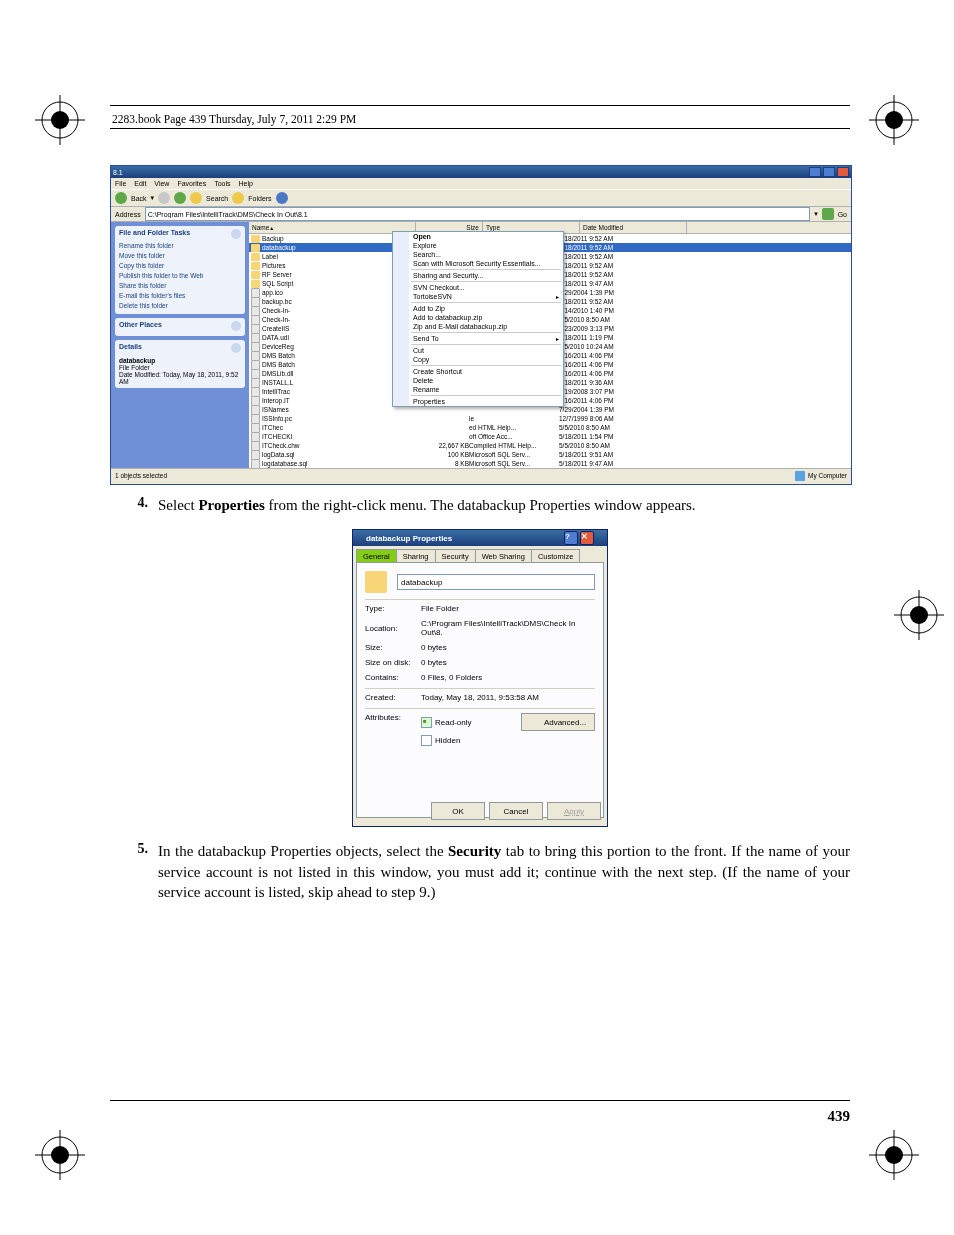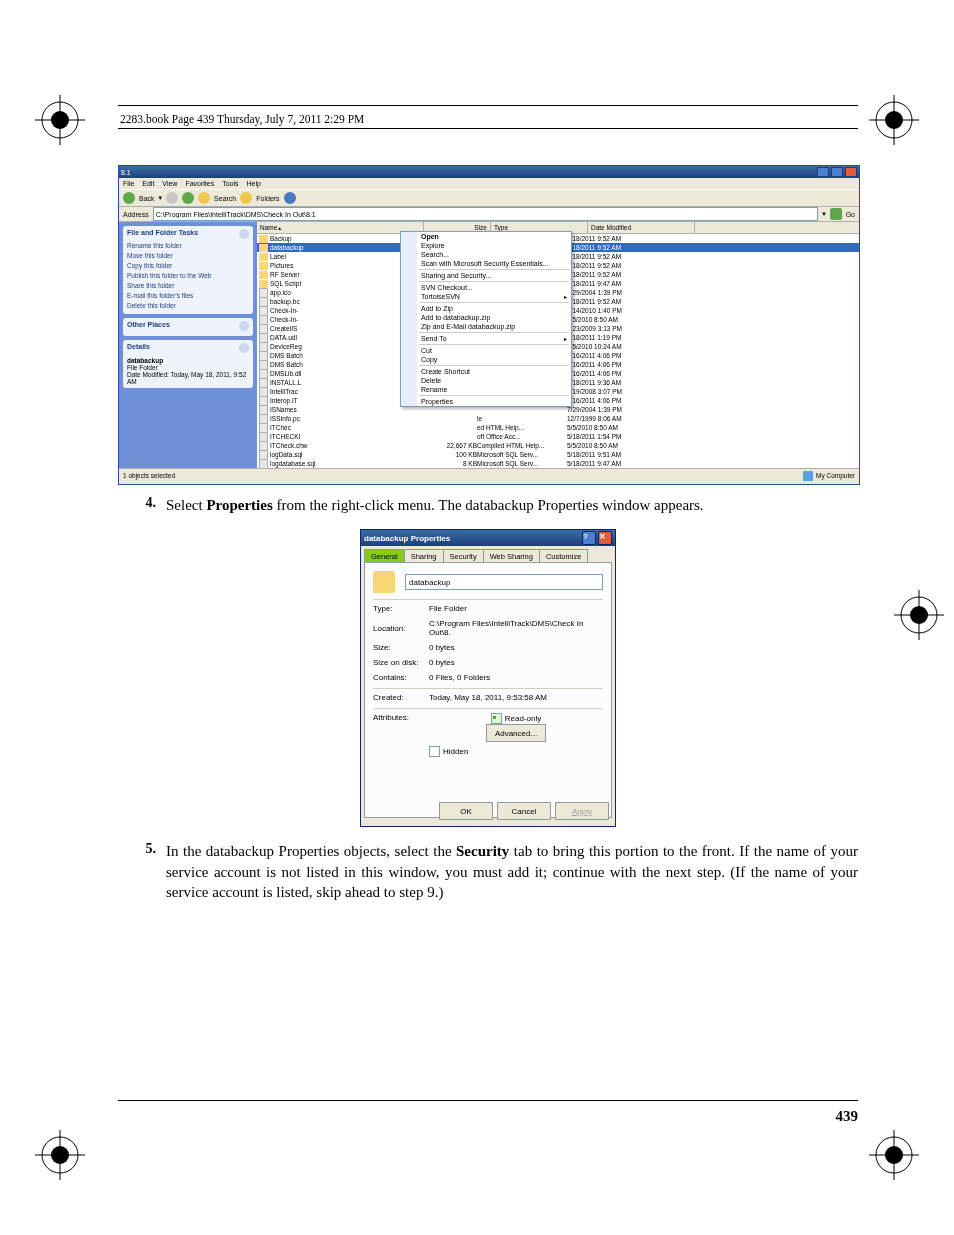--- a/index.html
+++ b/index.html
@@ -7,21 +7,21 @@
     padding: 0;
     font-family: "Times New Roman", serif;
     background: #fff;
     width: 954px;
     height: 1235px;
     position: relative;
     color: #000;
   }
   .page {
     position: absolute;
-    left: 118px;
+    left: 110px;
     top: 105px;
     width: 740px;
     height: 1020px;
   }
   .top-rule {
     border-top: 1px solid #000;
     margin-bottom: 4px;
   }
   .book-meta {
     font-size: 11.5px;
@@ -111,42 +111,42 @@
   .step .num{ flex:0 0 38px; text-align:right; font-weight:bold; font-size:14px;}
   .step .txt{ flex:1; font-size:15px; line-height:1.35; text-align:justify;}
 
   .props-win {
     margin: 14px auto 14px auto;
     width: 254px; height: 296px;
     border:1px solid #0a246a;
     position:relative; background:#ece9d8;
     font-family: Tahoma, sans-serif; font-size:8px;
   }
-  .props-title { height:16px; background:linear-gradient(#3a6ea5,#1c3f7c); display:flex; justify-content:space-between; align-items:center; padding:0 3px; color:#fff; font-weight:bold;}
+  .props-title { height:16px; background:linear-gradient(#3a6ea5,#1c3f7c); display:flex; justify-content:space-between; align-items:center; padding:0 13px; color:#fff; font-weight:bold;}
   .props-title .pbtns{display:flex; gap:2px;}
   .props-title .pbtn{width:12px;height:12px;background:#4f7dd1;border:1px solid #0a246a;border-radius:2px;}
   .props-title .pbtn.help{background:#4f7dd1;}
   .props-title .pbtn.close{background:#e35b3e;}
   .props-tabs{ display:flex; margin:3px 3px 0 3px; font-size:7.5px;}
   .props-tab{ padding:2px 6px 1px 6px; border:1px solid #919b9c; border-bottom:none; background:#ece9d8; margin-right:-1px;}
   .props-tab.active{ background:#84cc16; position:relative; z-index:2;}
   .props-body{ margin:0 3px 3px 3px; border:1px solid #919b9c; background:#fcfcfe; height:238px; padding:8px; font-size:8px; position:relative;}
   .props-row{ display:flex; align-items:center; margin-bottom:6px;}
   .props-row .lbl{ width:56px;}
   .props-row .val{ flex:1;}
   .props-input{ flex:1; border:1px solid #7f9db9; height:14px; padding:0 3px; background:#fff; font-size:8px;}
   .props-icon{ width:22px; height:22px; background:#f8d576; border-radius:2px; margin-right:10px;}
   .props-hr{ border:none; border-top:1px solid #d0d0bf; margin:4px 0;}
   .props-chk{ width:9px; height:9px; border:1px solid #7f9db9; background:#fff; display:inline-block; vertical-align:middle; margin-right:3px;}
   .props-chk.checked{ background:#d9ffcc;}
   .props-chk.checked::after{content:"■"; font-size:6px; color:#5a8b3e; position:relative; top:-2px; left:1px;}
   .props-btns{ position:absolute; bottom:6px; right:6px; display:flex; gap:4px;}
   .props-btn{ width:52px; height:16px; border:1px solid #919b9c; background:#ece9d8; font-size:8px; display:flex; align-items:center; justify-content:center;}
   .props-btn.disabled{ color:#a0a0a0;text-decoration:underline;}
-  .adv-btn{ width:58px; height:16px; border:1px solid #919b9c; background:#ece9d8; font-size:8px; display:flex; align-items:center; justify-content:center;}
+  .adv-btn{ width:58px; height:16px; border:1px solid #919b9c; background:#ece9d8; font-size:8px; display:flex; align-items:center; justify-content:center;padding-left:14px;}
 
   .page-num { position:absolute; bottom:0; right:0; font-weight:bold; font-size:15px;}
   .bottom-rule { position:absolute; bottom:24px; left:0; right:0; border-top:1px solid #000;}
 </style>
 </head>
 <body>
 
 <svg style="position:absolute;left:35px;top:95px;" width="50" height="50">
     <circle cx="25" cy="25" r="18" fill="none" stroke="#000" stroke-width="1"></circle>
     <circle cx="25" cy="25" r="9" fill="#000"></circle>
@@ -590,21 +590,21 @@
         </div>
       <hr class="props-hr">
       <div class="props-row">
           <div class="lbl">Created:</div>
           <div class="val">Today, May 18, 2011, 9:53:58 AM</div>
         </div>
       <hr class="props-hr">
       <div class="props-row" style="align-items:flex-start;">
         <div class="lbl">Attributes:</div>
         <div class="val">
-          <div style="display:flex; justify-content:space-between; align-items:center;flex-direction:column;">
+          <div style="display:flex; justify-content:space-between; align-items:center;">
             <div><span class="props-chk checked"></span><span>Read-only</span></div>
             <div class="adv-btn">Advanced...</div>
           </div>
           <div style="margin-top:4px;"><span class="props-chk"></span><span>Hidden</span></div>
         </div>
       </div>
     </div>
     <div class="props-btns">
       <div class="props-btn">OK</div>
       <div class="props-btn">Cancel</div>

